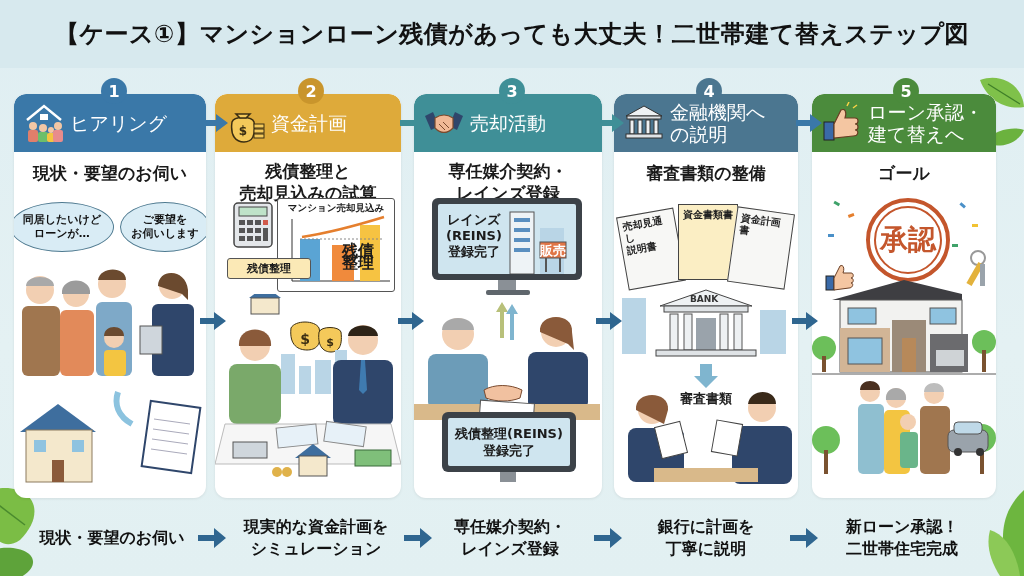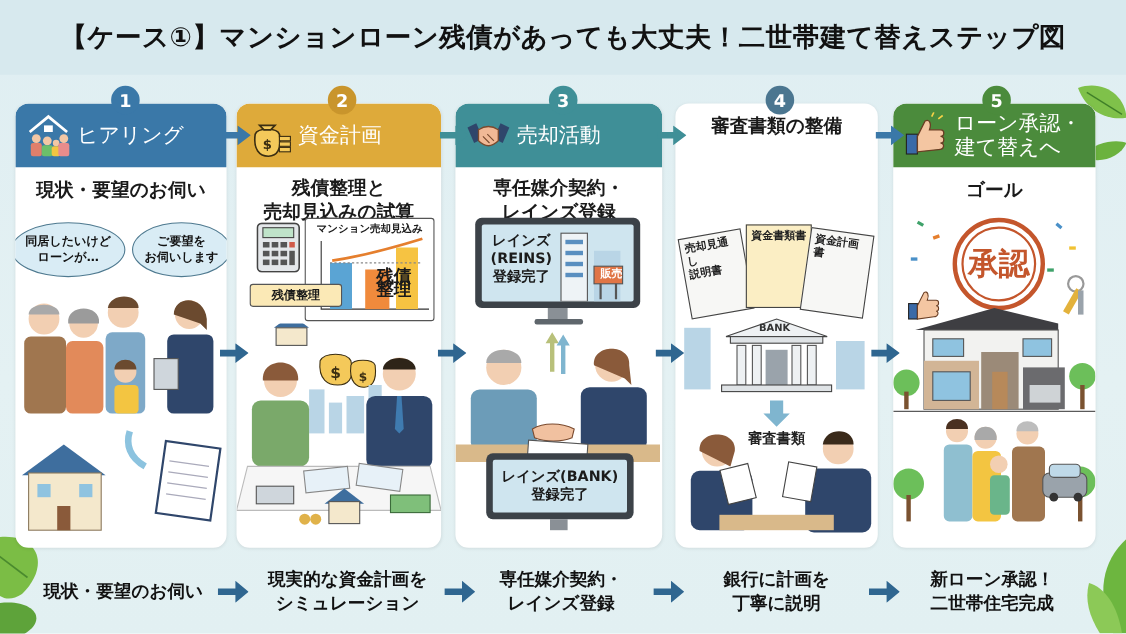--- a/index.html
+++ b/index.html
@@ -271,21 +271,21 @@
         <rect x="4" y="4" width="24" height="62" fill="#eef3f6" stroke="#555"></rect>
         <rect x="8" y="10" width="16" height="4" fill="#5a8fc0"></rect>
           <rect x="8" y="20" width="16" height="4" fill="#5a8fc0"></rect>
           <rect x="8" y="30" width="16" height="4" fill="#5a8fc0"></rect>
           <rect x="8" y="40" width="16" height="4" fill="#5a8fc0"></rect>
         <rect x="34" y="20" width="24" height="46" fill="#b9d5e6"></rect>
         <rect x="34" y="34" width="26" height="16" fill="#e07546" stroke="#555"></rect>
         <line x1="40" y1="50" x2="40" y2="64" stroke="#555" stroke-width="2"></line>
           <line x1="54" y1="50" x2="54" y2="64" stroke="#555" stroke-width="2"></line>
       </svg>
-      <div style="position:absolute;right:10px;top:38px;color:#fff;font-size:10px;font-weight:bold">販売</div>
+      <div style="position:absolute;right:10px;top:38px;color:#fff;font-size:13px;font-weight:bold">販売</div>
     </div>
   </div>
   <div style="position:absolute;left:84px;top:186px;width:18px;height:10px;background:#8a9096"></div>
   <div style="position:absolute;left:72px;top:196px;width:44px;height:5px;background:#5f666c;border-radius:2px"></div>
 
   <svg class="illus" style="top:200px" width="186" height="204" viewBox="0 0 186 204">
 
     <path d="M88,8 L82,18 L86,18 L86,44 L90,44 L90,18 L94,18 Z" fill="#b8c07a"></path>
     <path d="M98,10 L92,20 L96,20 L96,46 L100,46 L100,20 L104,20 Z" fill="#7fb5cf"></path>
 
@@ -298,28 +298,45 @@
     <rect x="114" y="58" width="60" height="58" rx="8" fill="#2f466b"></rect>
 
     <path d="M70,96 C80,90 96,90 108,96 L106,104 C96,108 82,108 72,104Z" fill="#f1c1a0" stroke="#7a4a2e"></path>
 
     <path d="M0,110 L186,110 L186,126 L0,126 Z" fill="#d9b98a"></path>
     <rect x="66" y="108" width="54" height="14" fill="#fff" stroke="#555" transform="rotate(4 93 115)"></rect>
   </svg>
 
   <div class="monitor" style="left:28px;top:318px;width:134px;height:60px">
     <div class="screen" style="display:flex;flex-direction:column;align-items:center;justify-content:center;font-size:13px;font-weight:bold;line-height:17px">
-      <div>レインズ(BANK)</div>
+      <div>残債整理(REINS)</div>
       <div>登録完了</div>
     </div>
   </div>
   <div style="position:absolute;left:86px;top:378px;width:16px;height:10px;background:#8a9096"></div>
 </div>
 
 <div class="card" style="left:614px;width:184px">
+  <div class="card-head" style="background:#4b7690">
+    <span class="icon">
+      <svg width="42" height="42" viewBox="0 0 42 42">
+        <path d="M3,14 L21,4 L39,14 Z" fill="#eef1f3" stroke="#333"></path>
+        <rect x="4" y="14" width="34" height="3" fill="#dfe3e6" stroke="#333"></rect>
+        <rect x="7" y="18" width="4" height="14" fill="#eef1f3" stroke="#333"></rect>
+        <rect x="15" y="18" width="4" height="14" fill="#eef1f3" stroke="#333"></rect>
+        <rect x="23" y="18" width="4" height="14" fill="#eef1f3" stroke="#333"></rect>
+        <rect x="31" y="18" width="4" height="14" fill="#eef1f3" stroke="#333"></rect>
+        <rect x="3" y="32" width="36" height="4" fill="#dfe3e6" stroke="#333"></rect>
+      </svg>
+    </span>
+    <span class="label">
+      <div>金融機関へ</div>
+      <div>の説明</div>
+    </span>
+  </div>
   <div class="subtitle" style="padding-top:10px">審査書類の整備</div>
 
   <div class="doc" style="left:8px;top:118px;width:58px;height:74px;transform:rotate(-10deg);white-space:pre-line">売却見通し
 説明書</div>
   <div class="doc" style="left:64px;top:110px;width:60px;height:76px;background:#fbeec4;white-space:pre-line">資金書類書</div>
   <div class="doc" style="left:118px;top:116px;width:58px;height:76px;transform:rotate(8deg);white-space:pre-line">資金計画書</div>
 
   <svg class="illus" style="top:190px" width="184" height="214" viewBox="0 0 184 214">
     <rect x="8" y="14" width="24" height="56" fill="#b9d5e6"></rect>
       <rect x="146" y="26" width="26" height="44" fill="#b9d5e6"></rect>

